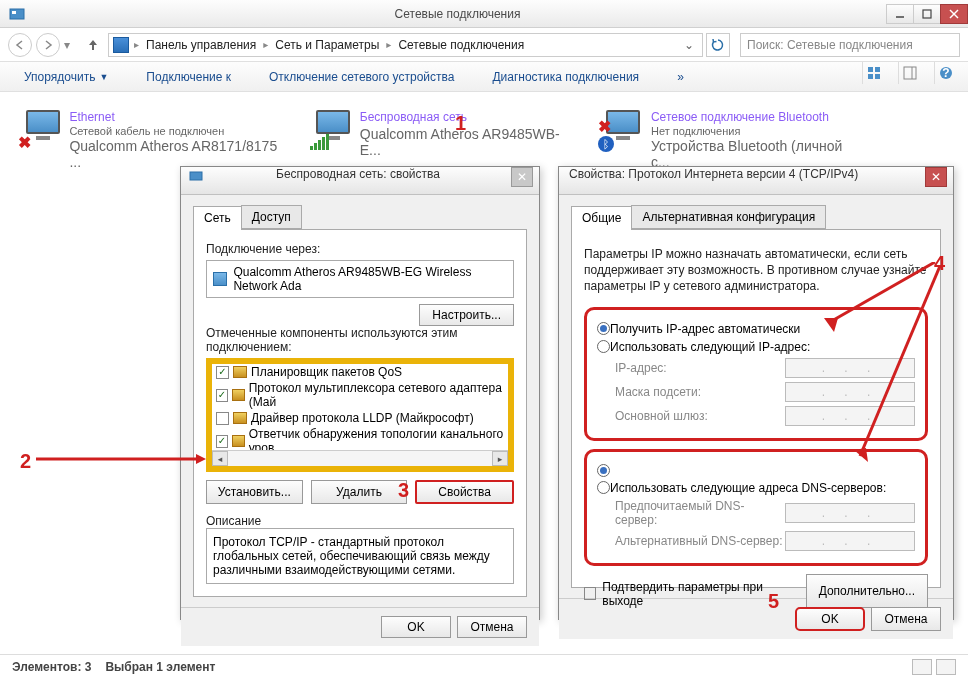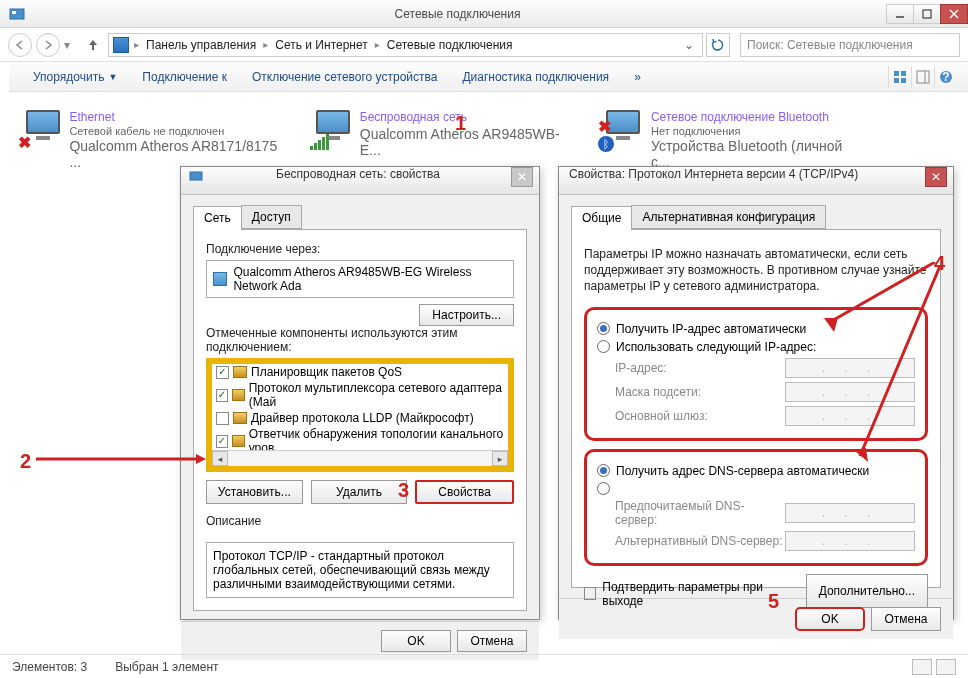--- a/index.html
+++ b/index.html
@@ -22,21 +22,21 @@
 .breadcrumb-box { flex: 1; height: 24px; border: 1px solid #ccc; display: flex; align-items: center; padding: 0 4px; background:#fff; gap:2px;}
 .bc-icon { width:16px;height:16px; background:linear-gradient(#4a90d9,#2a6fb8); border:1px solid #1a5a9e;}
 .bc-sep { color:#888; padding:0 3px; font-size:10px;}
 .bc-item { color:#222; padding:0 2px;}
 .bc-spacer{flex:1;}
 .bc-down{color:#666;padding:0 4px;}
 .refresh-btn { width:24px;height:24px; border:1px solid #ccc; display:flex;align-items:center;justify-content:center;margin-left:-1px;}
 .search-box { width: 220px; height: 24px; border: 1px solid #ccc; margin-left: 6px; padding: 0 6px; color:#888; display:flex;align-items:center;background:#fff;}
 
 
-.toolbar { height: 30px; background: linear-gradient(#fdfdfd,#f0f0f0); border-bottom: 1px solid #e0e0e0; display:flex; align-items:center; padding:0 12px; gap:1px;margin-left:9px;}
+.toolbar { height: 30px; background: linear-gradient(#fdfdfd,#f0f0f0); border-bottom: 1px solid #e0e0e0; display:flex; padding:0 12px; gap:14px;}
 .toolbar .tb-item { color:#1a4d8f; padding:0 12px; display:flex;align-items:center;gap:4px;}
 .toolbar .tb-item .drop{font-size:9px;color:#1a4d8f;}
 .toolbar .tb-spacer{flex:1;}
 .toolbar .tb-icon{width:22px;height:22px;display:flex;align-items:center;justify-content:center;border-left:1px solid #ddd;}
 
 
 .conn-area { position:absolute; top:100px; left:0; right:0; padding:10px 20px; display:flex; gap:30px;}
 .conn-item { display:flex; gap:6px; align-items:flex-start; width:260px;}
 .conn-icon { width:46px; height:40px; position:relative;}
 .conn-icon .monitor{width:34px;height:24px;border:2px solid #555;background:linear-gradient(#7ab8e8,#4a8fc8);border-radius:2px;position:absolute;top:0;left:6px;}
@@ -72,46 +72,46 @@
 .component-list .cb{width:13px;height:13px;border:1px solid #888;background:#fff;display:flex;align-items:center;justify-content:center;}
 .component-list .cb.checked::after{content:"✓";font-size:10px;color:#1a6a1a;line-height:1;}
 .component-list .cicon{width:14px;height:12px;background:linear-gradient(#f0d060,#c89020);border:1px solid #a87010;}
 .component-list .scrollbar{position:absolute;bottom:0;left:0;right:0;height:16px;background:#f0f0f0;border-top:1px solid #ccc;display:flex;}
 .component-list .scrollbar .sc-btn{width:16px;height:15px;border:1px solid #bbb;background:#e8e8e8;display:flex;align-items:center;justify-content:center;font-size:9px;color:#555;}
 .component-list .scrollbar .sc-track{flex:1;background:#f5f5f5;}
 .btn-row3{display:flex;gap:8px;margin-top:8px;}
 .btn-row3 .btn{flex:1;}
 .btn-row3 .btn.hl{border:2px solid #d02020;border-radius:2px;}
 .group-lbl{color:#222;margin-top:10px;}
-.group-box{border:1px solid #aaa;padding:6px;background:#fff;margin-top:14px;}
+.group-box{border:1px solid #aaa;padding:6px;background:#fff;margin-top:0;}
 .dlg-footer{display:flex;justify-content:flex-end;gap:6px;padding:8px 12px;border-top:1px solid #ccc;background:#f0f0f0;}
 
 
 .dialog2 { left:558px; top:166px; width:396px; height:454px;}
 .dialog2 .dtitle{background:linear-gradient(#fdfdfd,#e5e5e5);}
 .dialog2 .dclose{background:#c75050!important;border-color:#a03a3a!important;}
 .info-text{margin:4px 0 12px 0;color:#222;line-height:1.35;}
 .radio-group{border:3px solid #d02020;border-radius:10px;padding:8px 10px;margin-bottom:8px;}
-.radio-row{display:flex;align-items:center;gap:6px;margin:4px 0;text-align:center;}
+.radio-row{display:flex;align-items:center;margin:4px 0;text-align:center;}
 .radio{width:13px;height:13px;border:1px solid #666;border-radius:50%;display:flex;align-items:center;justify-content:center;}
 .radio.sel::after{content:"";width:7px;height:7px;border-radius:50%;background:#3a70c0;}
 .field-row{display:flex;align-items:center;margin:4px 0;}
 .field-row .flbl{flex:1;color:#888;padding-left:18px;}
 .field-row .finput{width:130px;height:20px;border:1px solid #bbb;background:#f4f4f4;display:flex;align-items:center;justify-content:center;color:#bbb;letter-spacing:8px;}
 .confirm-row{display:flex;align-items:center;gap:6px;margin-top:6px;}
 .confirm-row .cb2{width:13px;height:13px;border:1px solid #888;}
 
 
 .ann{position:absolute;color:#d02020;font-weight:bold;pointer-events:none;}
 .ann-num{font-size:20px;}
 .ann-arrow{position:absolute;pointer-events:none;}
 
 
 .statusbar{position:absolute;bottom:0;left:0;right:0;height:24px;border-top:1px solid #ddd;display:flex;align-items:center;padding:0 12px;gap:14px;color:#444;justify-content:space-between;}
-.statusbar .left{display:flex;gap:28px;}
+.statusbar .left{display:flex;gap:14px;font-weight:bold;}
 .statusbar .right{display:flex;gap:4px;}
 .statusbar .view-btn{width:20px;height:16px;border:1px solid #bbb;background:#f4f4f4;}
 
 svg{display:block;}
 </style>
 </head>
 <body>
 
 <div class="titlebar">
   <div class="icon-left">
@@ -156,21 +156,21 @@
   <div class="nav-up">
       <svg width="14" height="14" viewBox="0 0 14 14">
         <path d="M7 2 L11 7 L8 7 L8 12 L6 12 L6 7 L3 7 Z" fill="#666"></path>
       </svg>
     </div>
   <div class="breadcrumb-box">
     <div class="bc-icon"></div>
     <span class="bc-sep">▸</span>
     <span class="bc-item">Панель управления</span>
     <span class="bc-sep">▸</span>
-    <span class="bc-item">Сеть и Интернет</span>
+    <span class="bc-item">Сеть и Параметры</span>
     <span class="bc-sep">▸</span>
     <span class="bc-item">Сетевые подключения</span>
     <span class="bc-spacer"></span>
     <span class="bc-down">⌄</span>
   </div>
   <div class="refresh-btn">
       <svg width="14" height="14" viewBox="0 0 14 14">
         <path d="M7 2 A5 5 0 1 1 2.5 4" fill="none" stroke="#2a6fa8" stroke-width="1.5"></path>
         <path d="M2 1 L2.5 4 L5.5 3.5" fill="none" stroke="#2a6fa8" stroke-width="1.5"></path>
       </svg>
@@ -372,24 +372,24 @@
           </div>
         <div class="field-row">
             <div class="flbl">Основной шлюз:</div>
             <div class="finput">.     .     .</div>
           </div>
       </div>
 
       <div class="radio-group">
         <div class="radio-row">
             <div class="radio sel"></div>
-            <span>Получить адрес DNS-сервера автоматически</span>
           </div>
         <div class="radio-row">
             <div class="radio"></div>
+            <span>Использовать следующие адреса DNS-серверов:</span>
           </div>
         <div class="field-row">
             <div class="flbl">Предпочитаемый DNS-сервер:</div>
             <div class="finput">.     .     .</div>
           </div>
         <div class="field-row">
             <div class="flbl">Альтернативный DNS-сервер:</div>
             <div class="finput">.     .     .</div>
           </div>
       </div>

